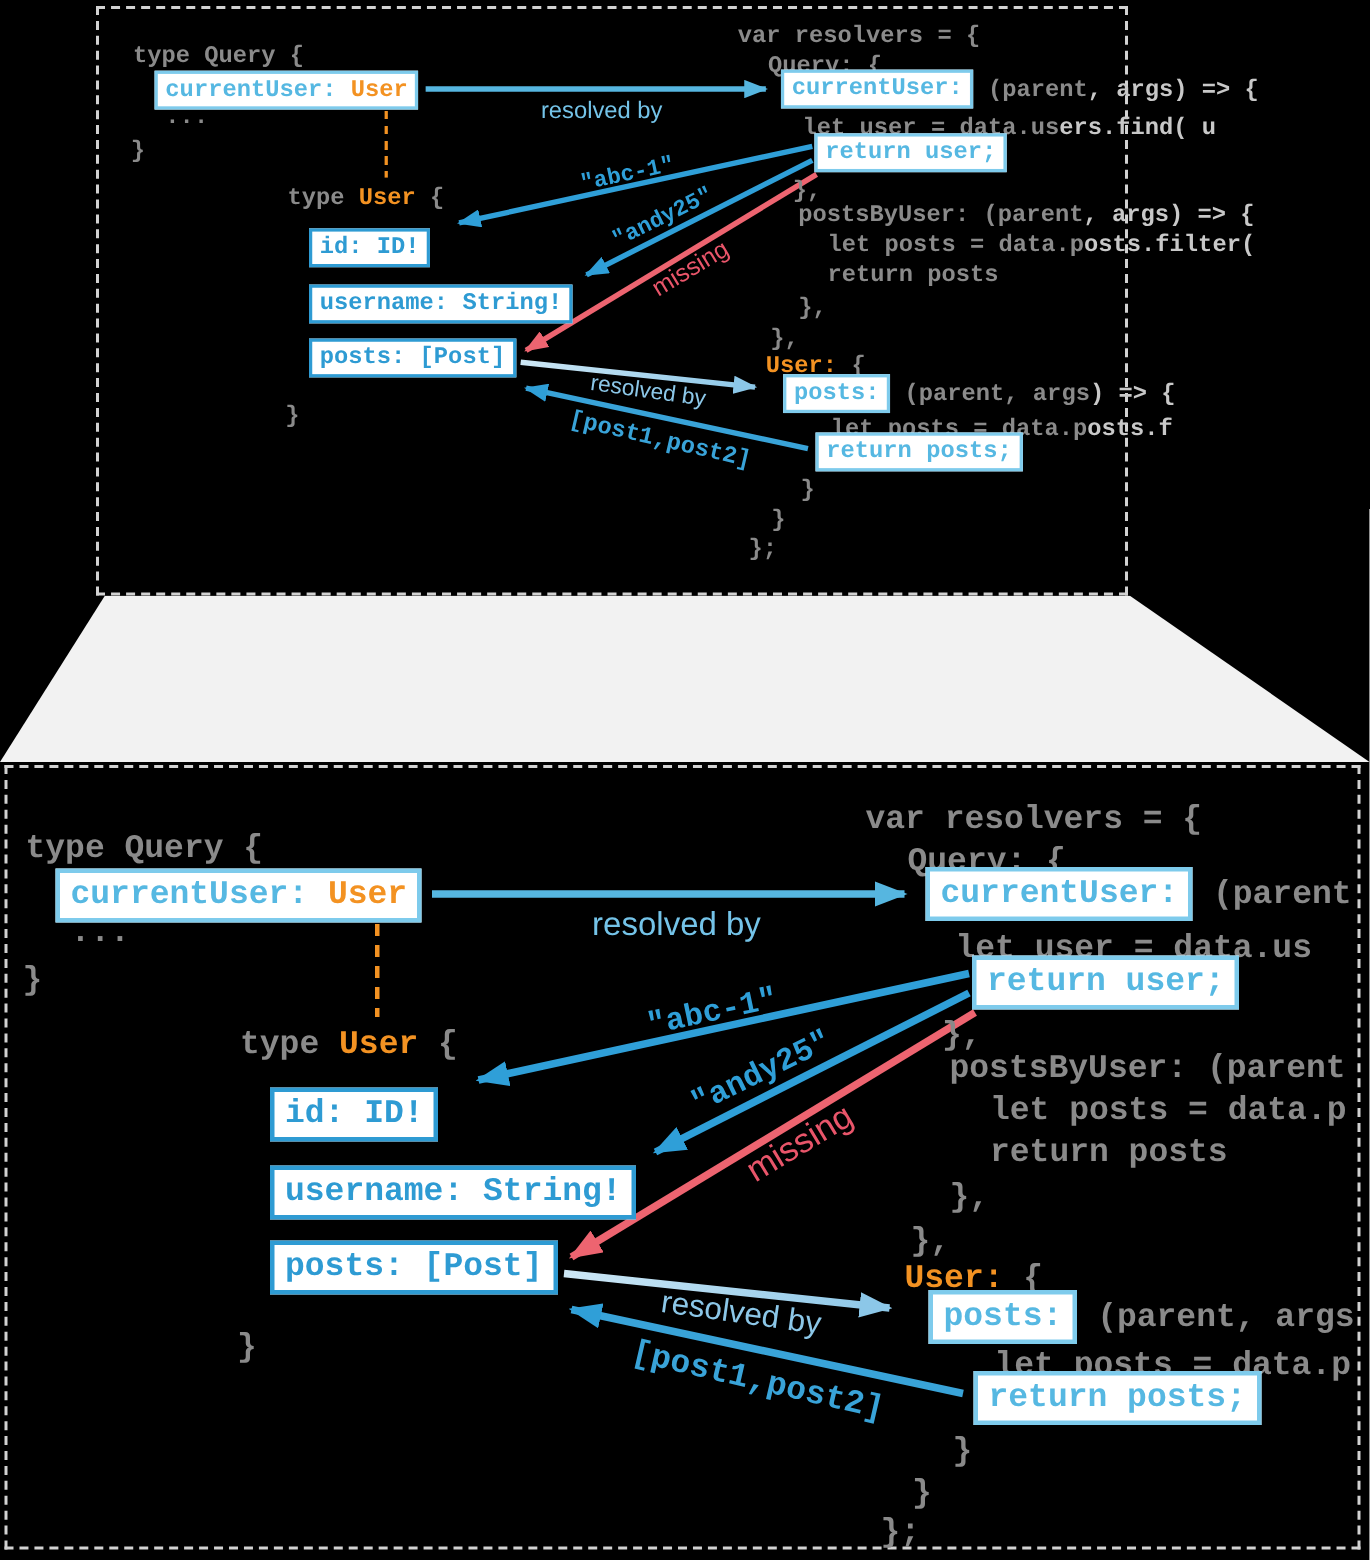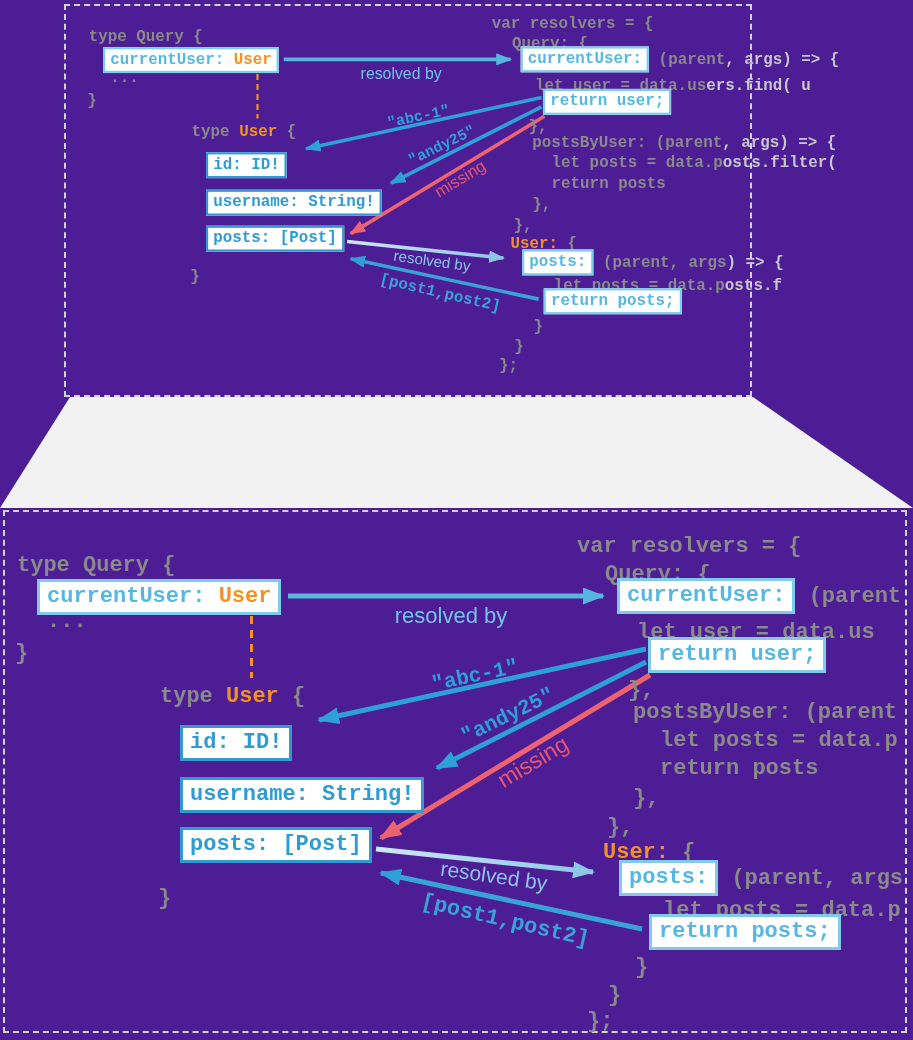--- a/index.html
+++ b/index.html
@@ -1,16 +1,16 @@
 <!DOCTYPE html>
 <html><head>
 <meta charset="utf-8">
 <style>
   html,body{margin:0;padding:0;background:#ffffff;}
-  .stage{position:relative;width:913px;height:1040px;background:#4c1d95;overflow:hidden;
+  .stage{position:relative;width:913px;height:1040px;background:#000000;overflow:hidden;
          font-family:"Liberation Mono",monospace;}
   
   .panel{position:absolute;border:2px dashed #d2d2d2;background:transparent;z-index:1;}
   .panel-top{left:64px;top:4px;width:684px;height:389px;}
   .panel-bottom{left:3px;top:510px;width:900px;height:519px;}
   
   .trapezoid{position:absolute;left:0;top:397px;width:913px;height:111px;background:#f2f2f2;
              clip-path:polygon(70px 0,753px 0,100% 100%,0 100%);z-index:0;}
   
   .diagram-slot{position:absolute;left:0;top:0;width:908px;height:530px;transform-origin:0 0;z-index:2;}

